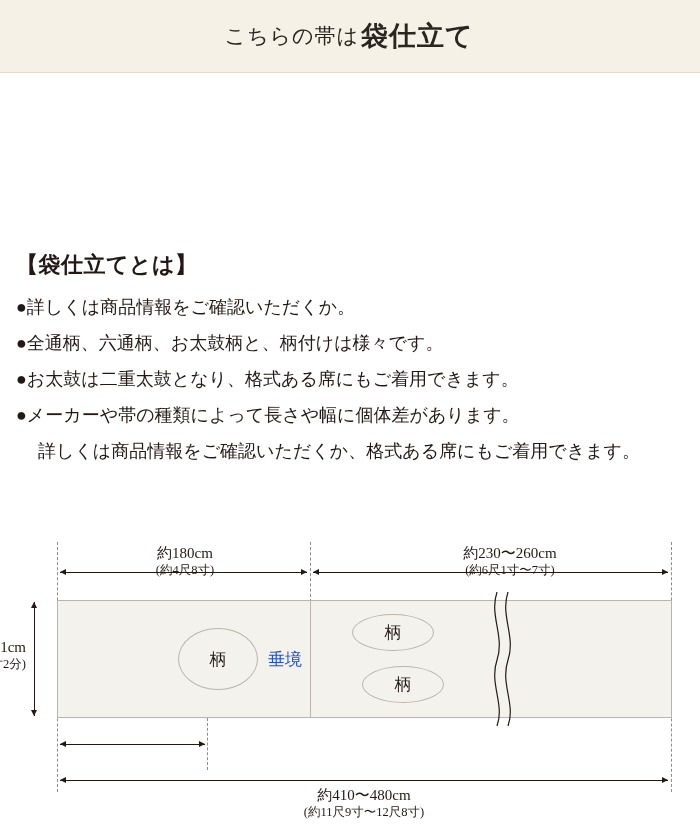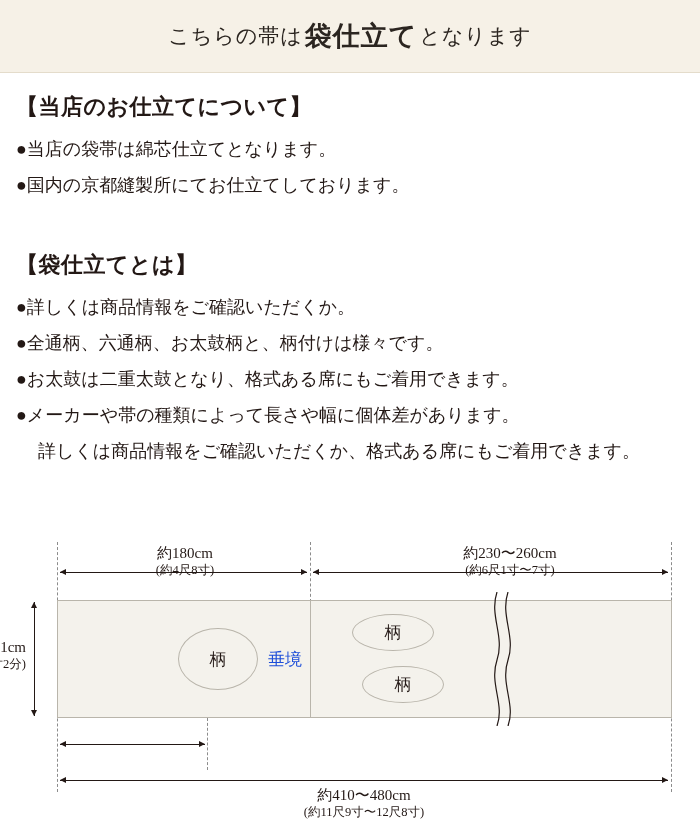--- a/index.html
+++ b/index.html
@@ -198,28 +198,22 @@
 </style>
 </head>
 <body>
 
 <div class="page">
 
   <div class="top-band"></div>
   <div class="top-title">
     <span>こちらの帯は</span>
       <span class="big">袋仕立て</span>
-      <span>となります</span>
   </div>
 
-  <div class="section" id="sec1">
-    <div class="sec-heading">【当店のお仕立てについて】</div>
-    <p class="bullet">●当店の袋帯は綿芯仕立てとなります。</p>
-    <p class="bullet">●国内の京都縫製所にてお仕立てしております。</p>
-  </div>
 
   <div class="section" id="sec2">
     <div class="sec-heading">【袋仕立てとは】</div>
     <p class="bullet">●詳しくは商品情報をご確認いただくか。</p>
     <p class="bullet">●全通柄、六通柄、お太鼓柄と、柄付けは様々です。</p>
     <p class="bullet">●お太鼓は二重太鼓となり、格式ある席にもご着用できます。</p>
     <p class="bullet">●メーカーや帯の種類によって長さや幅に個体差があります。</p>
     <p class="subline">詳しくは商品情報をご確認いただくか、格式ある席にもご着用できます。</p>
   </div>
 

